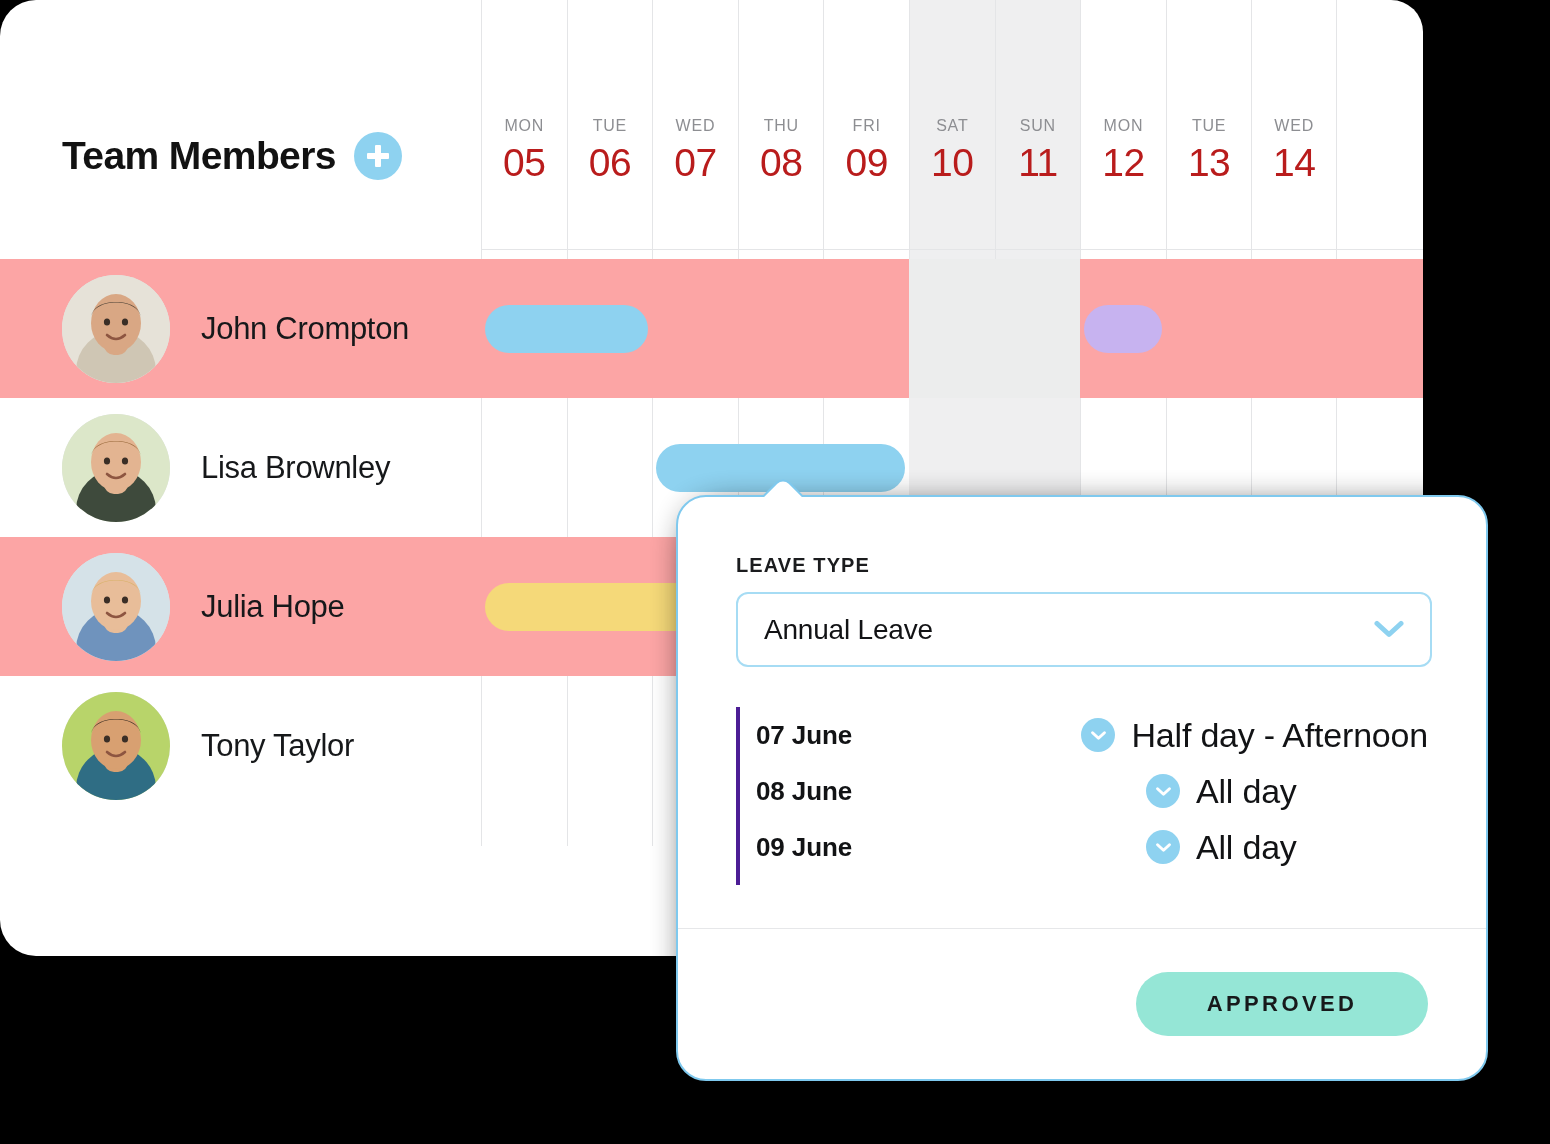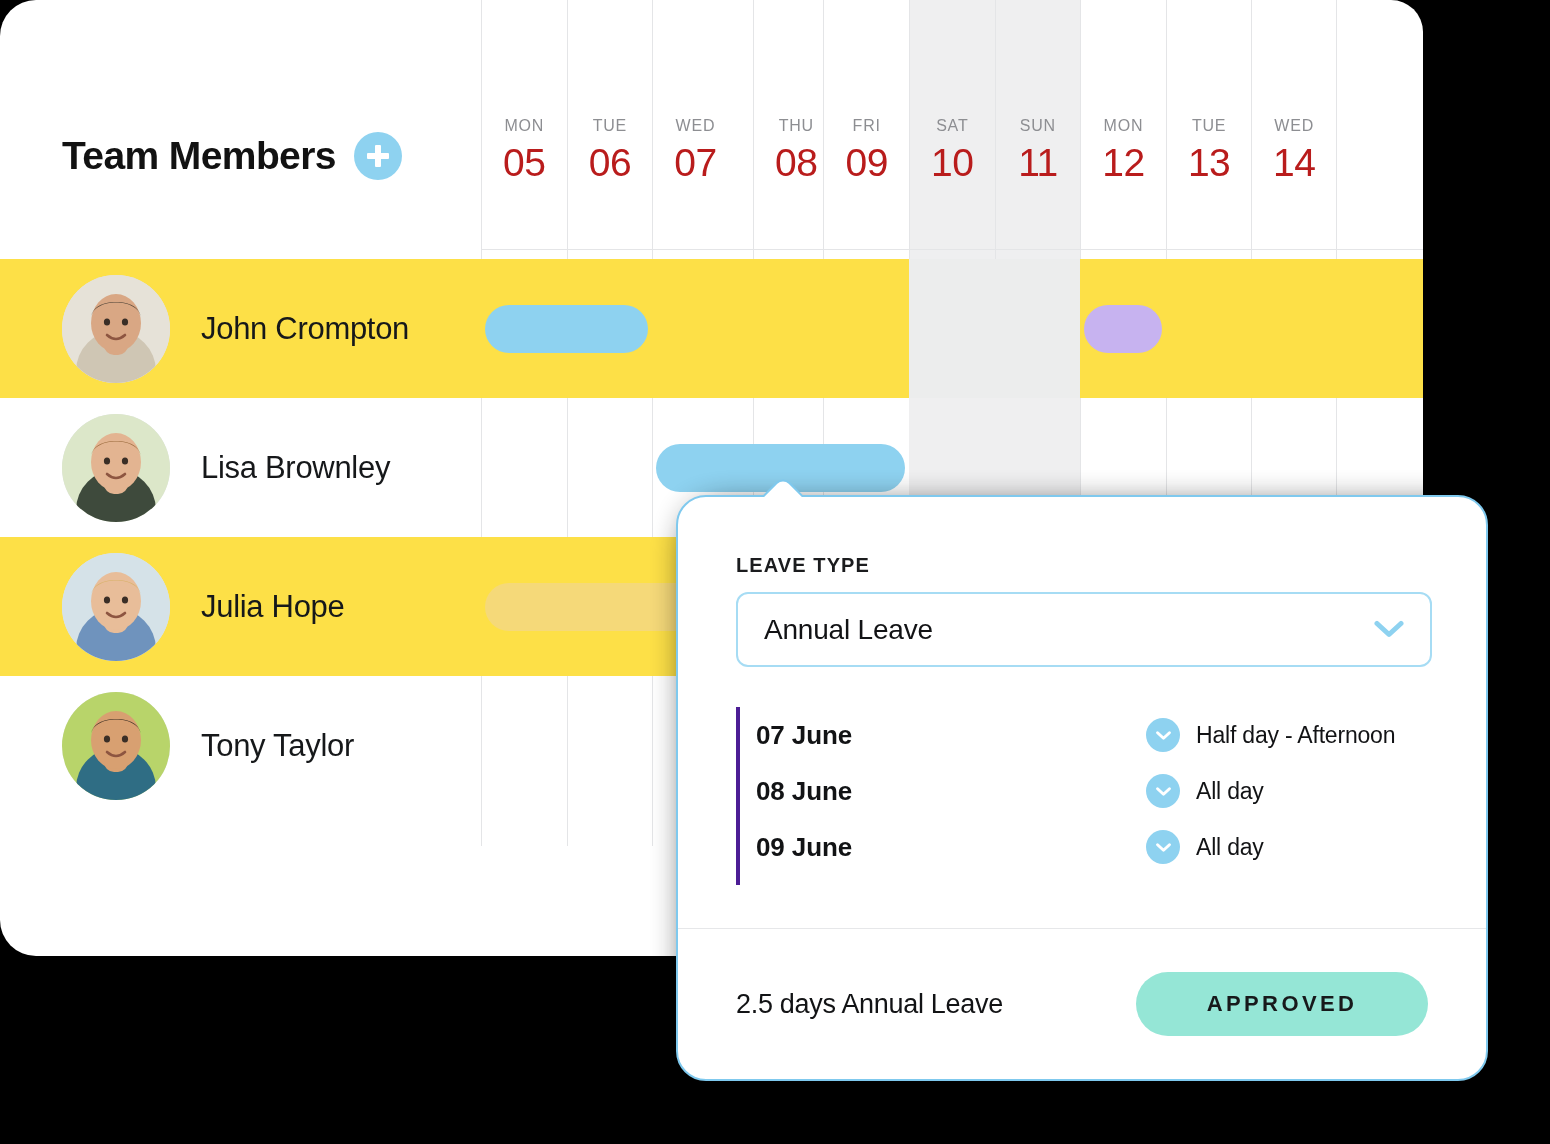--- a/index.html
+++ b/index.html
@@ -120,21 +120,21 @@
     background: #e4e5e7;
   }
 
   
   .member-row {
     position: absolute;
     left: 0;
     width: 1423px;
     height: 139px;
   }
-  .member-row.striped { background: #fde047; }
+  .member-row.striped { background: #fca5a5; }
   .member-row.striped .row-weekend-tint { background: #eceded; }
 
   .row-weekend-tint {
     position: absolute;
     top: 0;
     height: 139px;
     width: 85.6px;
   }
 
   .avatar {
@@ -288,21 +288,21 @@
     border-radius: 50%;
     background: #8ED2F0;
     display: flex;
     align-items: center;
     justify-content: center;
     flex: none;
     cursor: pointer;
   }
   .duration-chevron-circle svg { display:block; }
   .duration-text {
-    font-size: 23px;
+    font-size: 34px;
     color: #121315;
     letter-spacing: -0.2px;
     white-space: nowrap;
   }
 
   #popup-divider {
     position: absolute;
     left: 0; top: 431px;
     width: 100%; height: 1px;
     background: #e6e7e9;
@@ -356,21 +356,21 @@
           <div class="day-dow">TUE</div>
           <div class="day-num">06</div>
         </div>
       </div>
       <div class="day-col" style="left: 171.2px;">
         <div class="day-head">
           <div class="day-dow">WED</div>
           <div class="day-num">07</div>
         </div>
       </div>
-      <div class="day-col" style="left: 272px;">
+      <div class="day-col" style="left: 257px;">
         <div class="day-head">
           <div class="day-dow">THU</div>
           <div class="day-num">08</div>
         </div>
       </div>
       <div class="day-col" style="left: 342.4px;">
         <div class="day-head">
           <div class="day-dow">FRI</div>
           <div class="day-num">09</div>
         </div>
@@ -548,17 +548,16 @@
             </div>
             <div class="duration-text">All day</div>
           </div>
         </div>
       </div>
   </div>
 
   <div id="popup-divider"></div>
 
   <div id="popup-footer">
-    <div id="leave-summary">2.5 days Annual Leave</div>
     <button id="approved-badge">APPROVED</button>
   </div>
 
 </div>
 
 </body></html>

